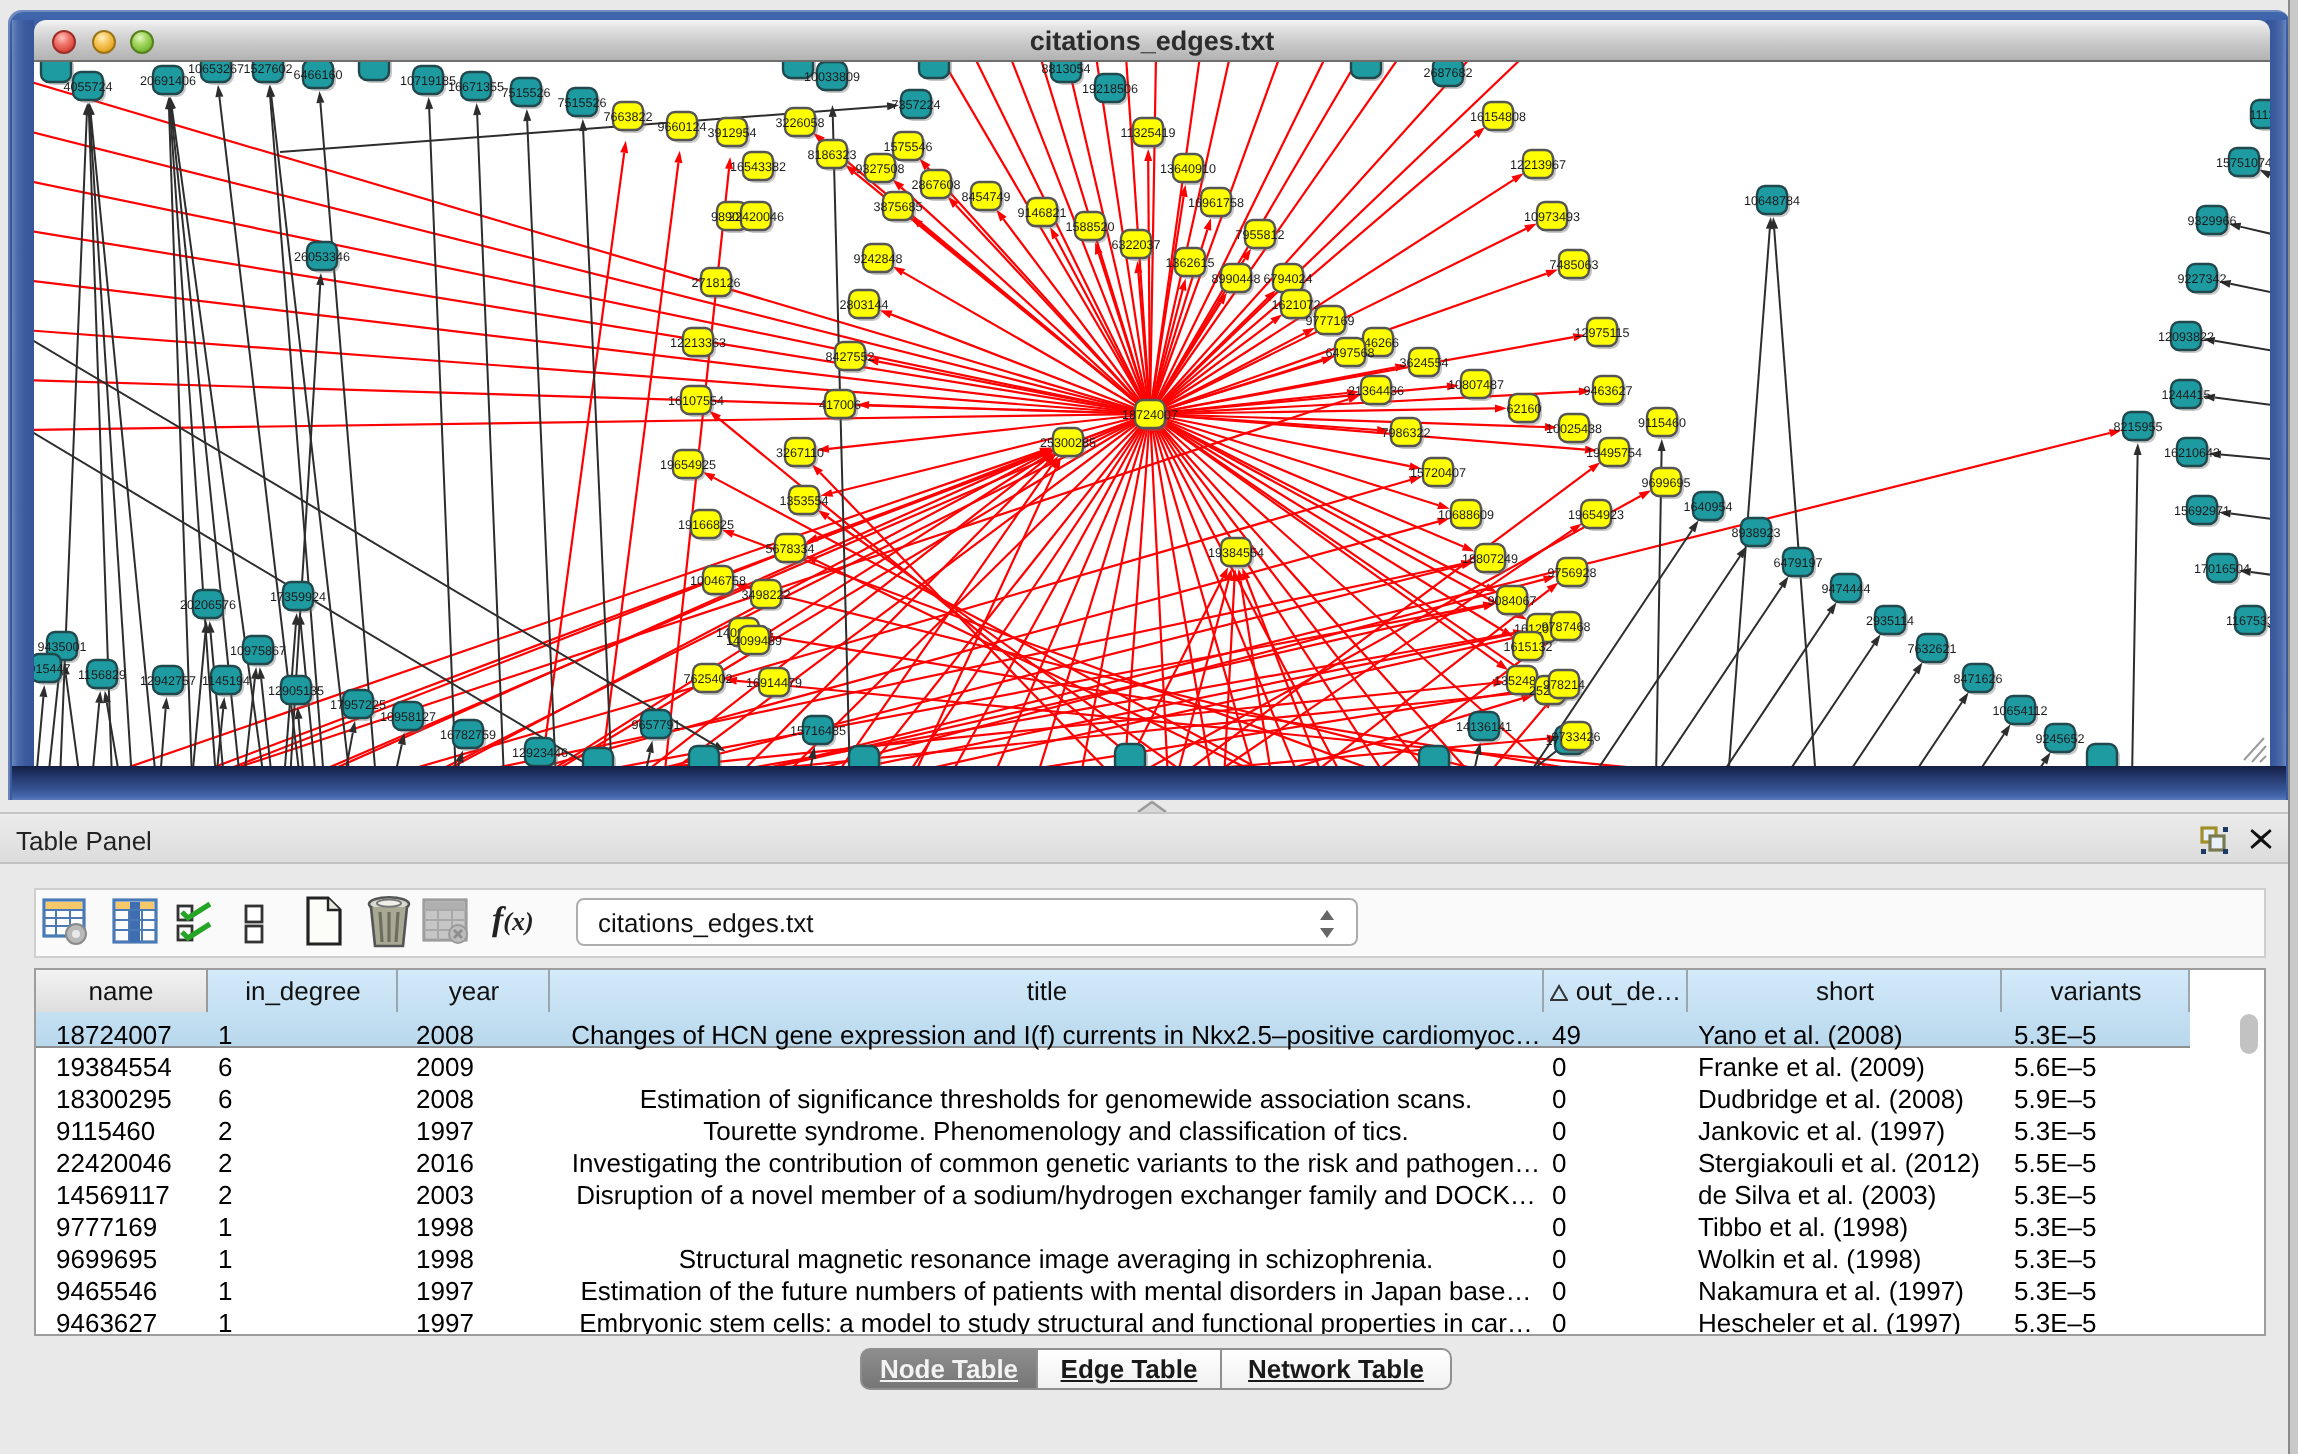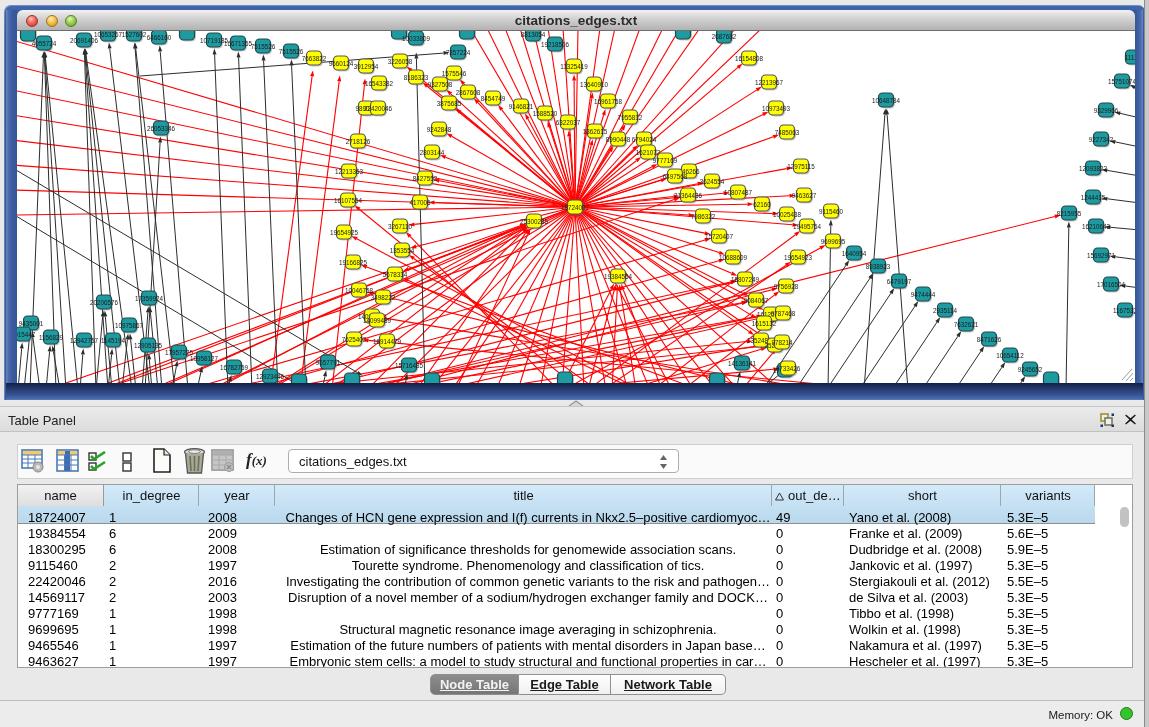--- a/index.html
+++ b/index.html
@@ -1038,17 +1038,13 @@
         <span class="c6">Hescheler et al. (1997)</span>
         <span class="c7">5.3E–5</span>
       </div>
     <div style="position:absolute;right:3px;top:22px;width:9px;height:20px;background:#c2c2c2;border-radius:5px"></div>
   </div>
   <div class="abs" id="tabs">
     <div class="seg sel" style="left:0;width:89px;border-radius:5px 0 0 5px;">Node Table</div>
     <div class="seg" style="left:89px;width:92px;border-left:none;">Edge Table</div>
     <div class="seg" style="left:181px;width:115px;border-left:none;border-radius:0 5px 5px 0;">Network Table</div>
   </div>
-  <div class="abs" id="status">
-      <span class="mem">Memory: OK</span>
-      <span class="dot"></span>
-    </div>
 </div>
 <div class="abs" id="redge"></div>
 </body></html>

